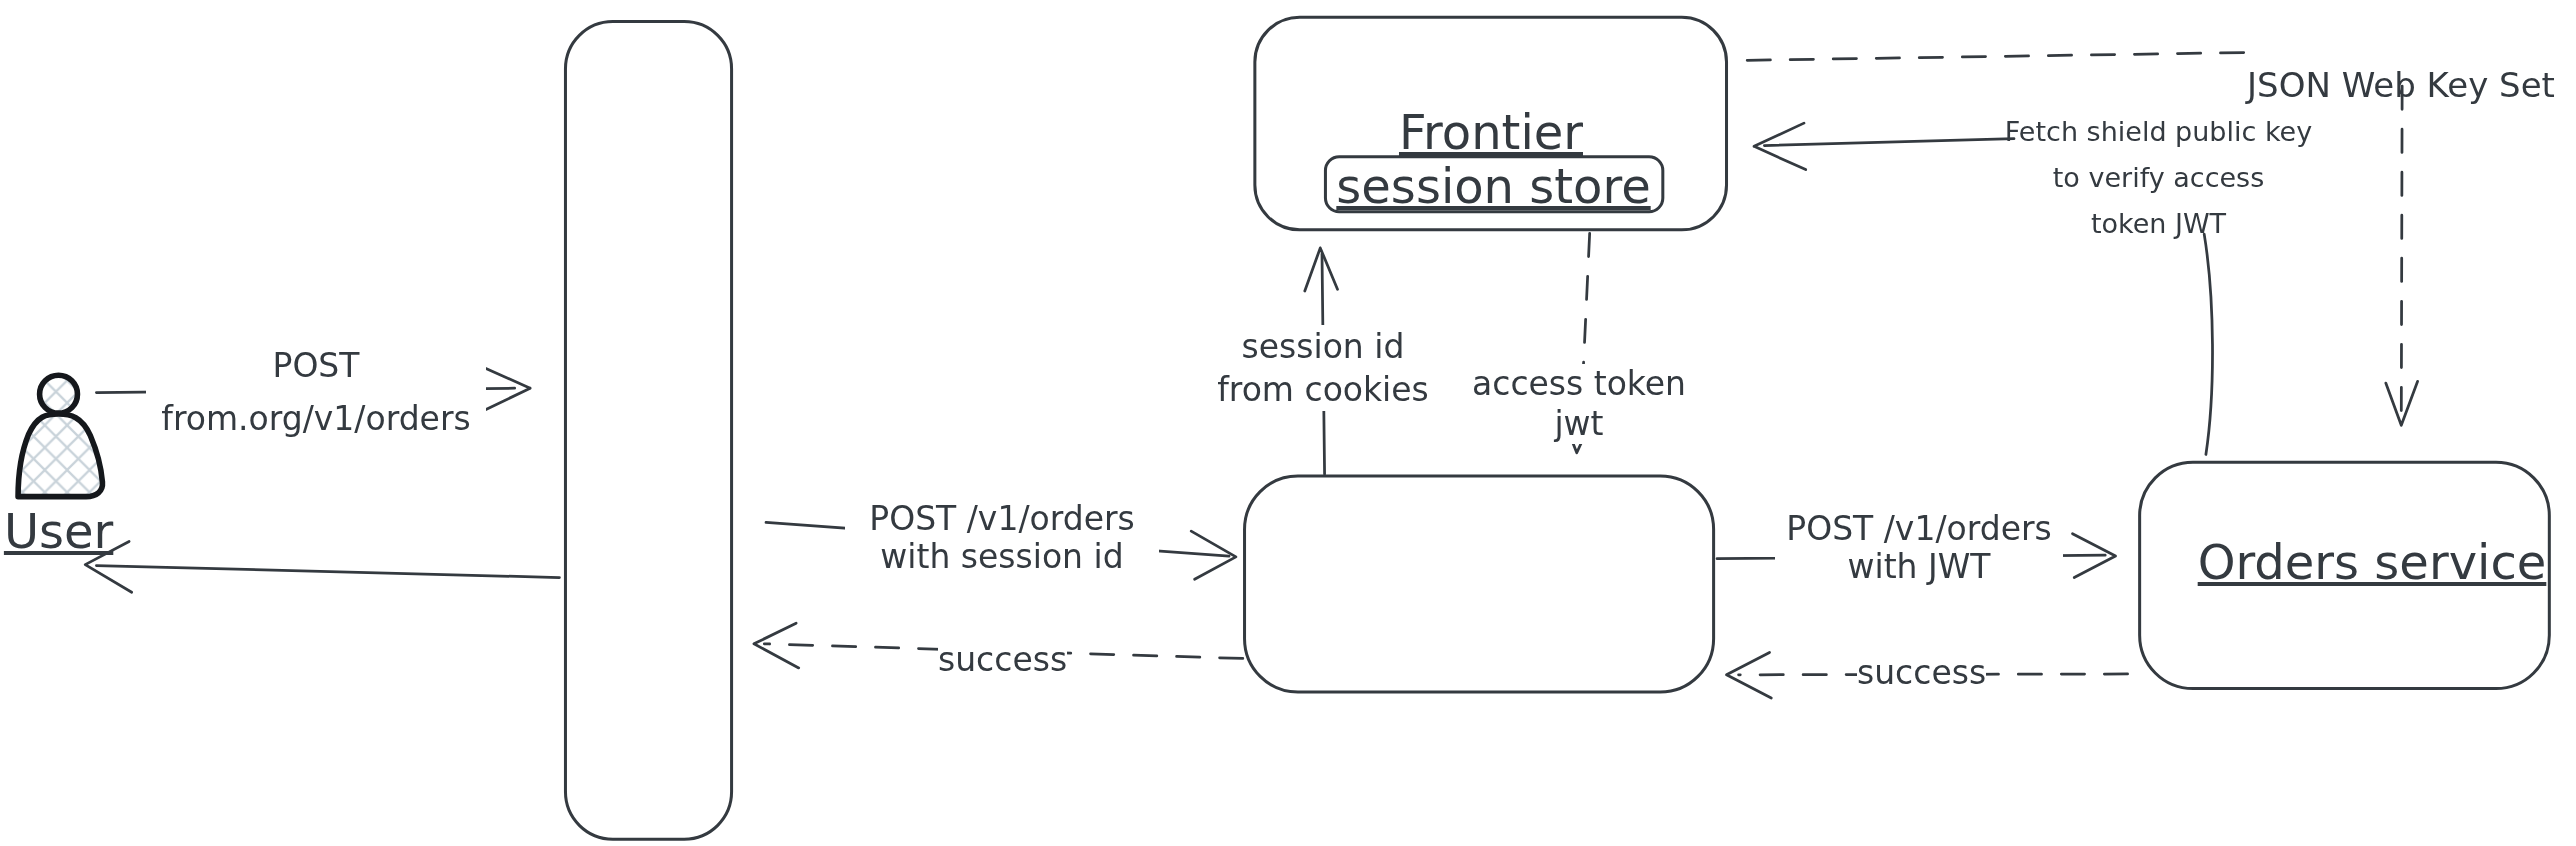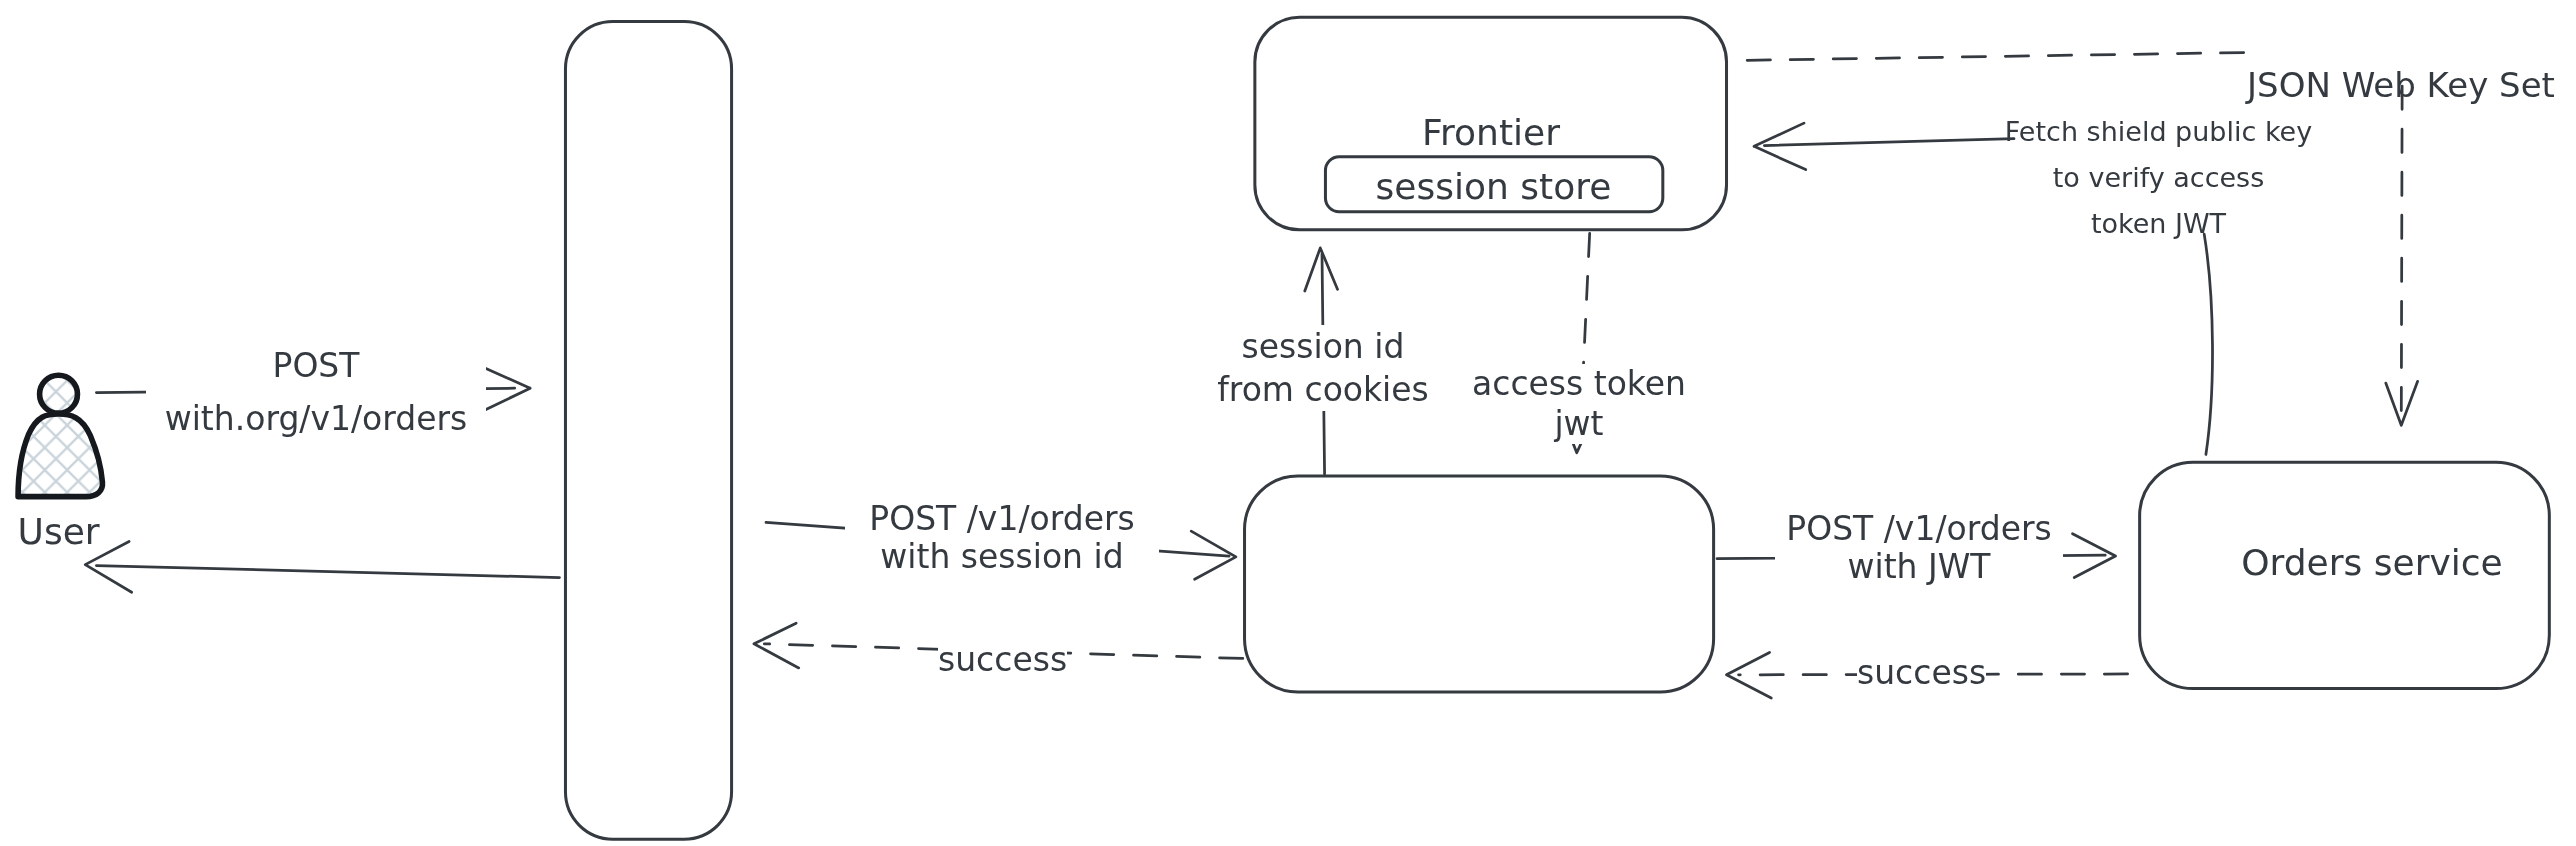--- a/index.html
+++ b/index.html
@@ -21,21 +21,21 @@
   .lbl{
     position:absolute;
     text-align:center;
     white-space:pre;
     color:var(--stroke);
     font-size:33px;
     line-height:41px;
     pointer-events:none;
   }
   .lbl.bg{background:var(--label-bg);}
-  .node-lbl{font-size:36px;line-height:45px;}
+  .node-lbl{font-size:48px;line-height:45px;text-decoration:underline;}
   .shape{stroke:var(--stroke);stroke-width:3.5;fill:#ffffff;}
   .wire{stroke:var(--stroke);stroke-width:3.2;fill:none;stroke-linecap:round;stroke-linejoin:round;}
   .dashed{stroke-dasharray:27 23;}
 </style>
 </head>
 <body>
 
 <div class="canvas">
 
   <svg class="layer" width="2576" height="847" viewBox="0 0 2993 984">
@@ -106,21 +106,21 @@
     <g>
       <path class="wire" d="M 2561,272 C 2573,345 2574,455 2563,528"></path>
       <path class="wire" d="M 2340,161 L 2050,169"></path>
       <path class="wire" d="M 2096,143 L 2038,170 M 2098,197 L 2038,170"></path>
     </g>
   </svg>
 
   <div class="lbl node-lbl" style="left:2.6px;top:509px;width:112px;">User</div>
 
   <div class="lbl bg" style="left:146px;top:339px;width:340px;line-height:53px;">POST
-with.org/v1/orders</div>
+from.org/v1/orders</div>
 
 
   <div class="lbl bg" style="left:845px;top:500px;width:314px;line-height:38px;">POST /v1/orders
 with session id</div>
 
   <div class="lbl bg" style="left:938px;top:639px;width:129px;">success</div>
 
   <div class="lbl node-lbl" style="left:1255px;top:110px;width:472px;">Frontier</div>
 
   <div class="lbl bg" style="left:1194px;top:325px;width:258px;line-height:43px;">session id

